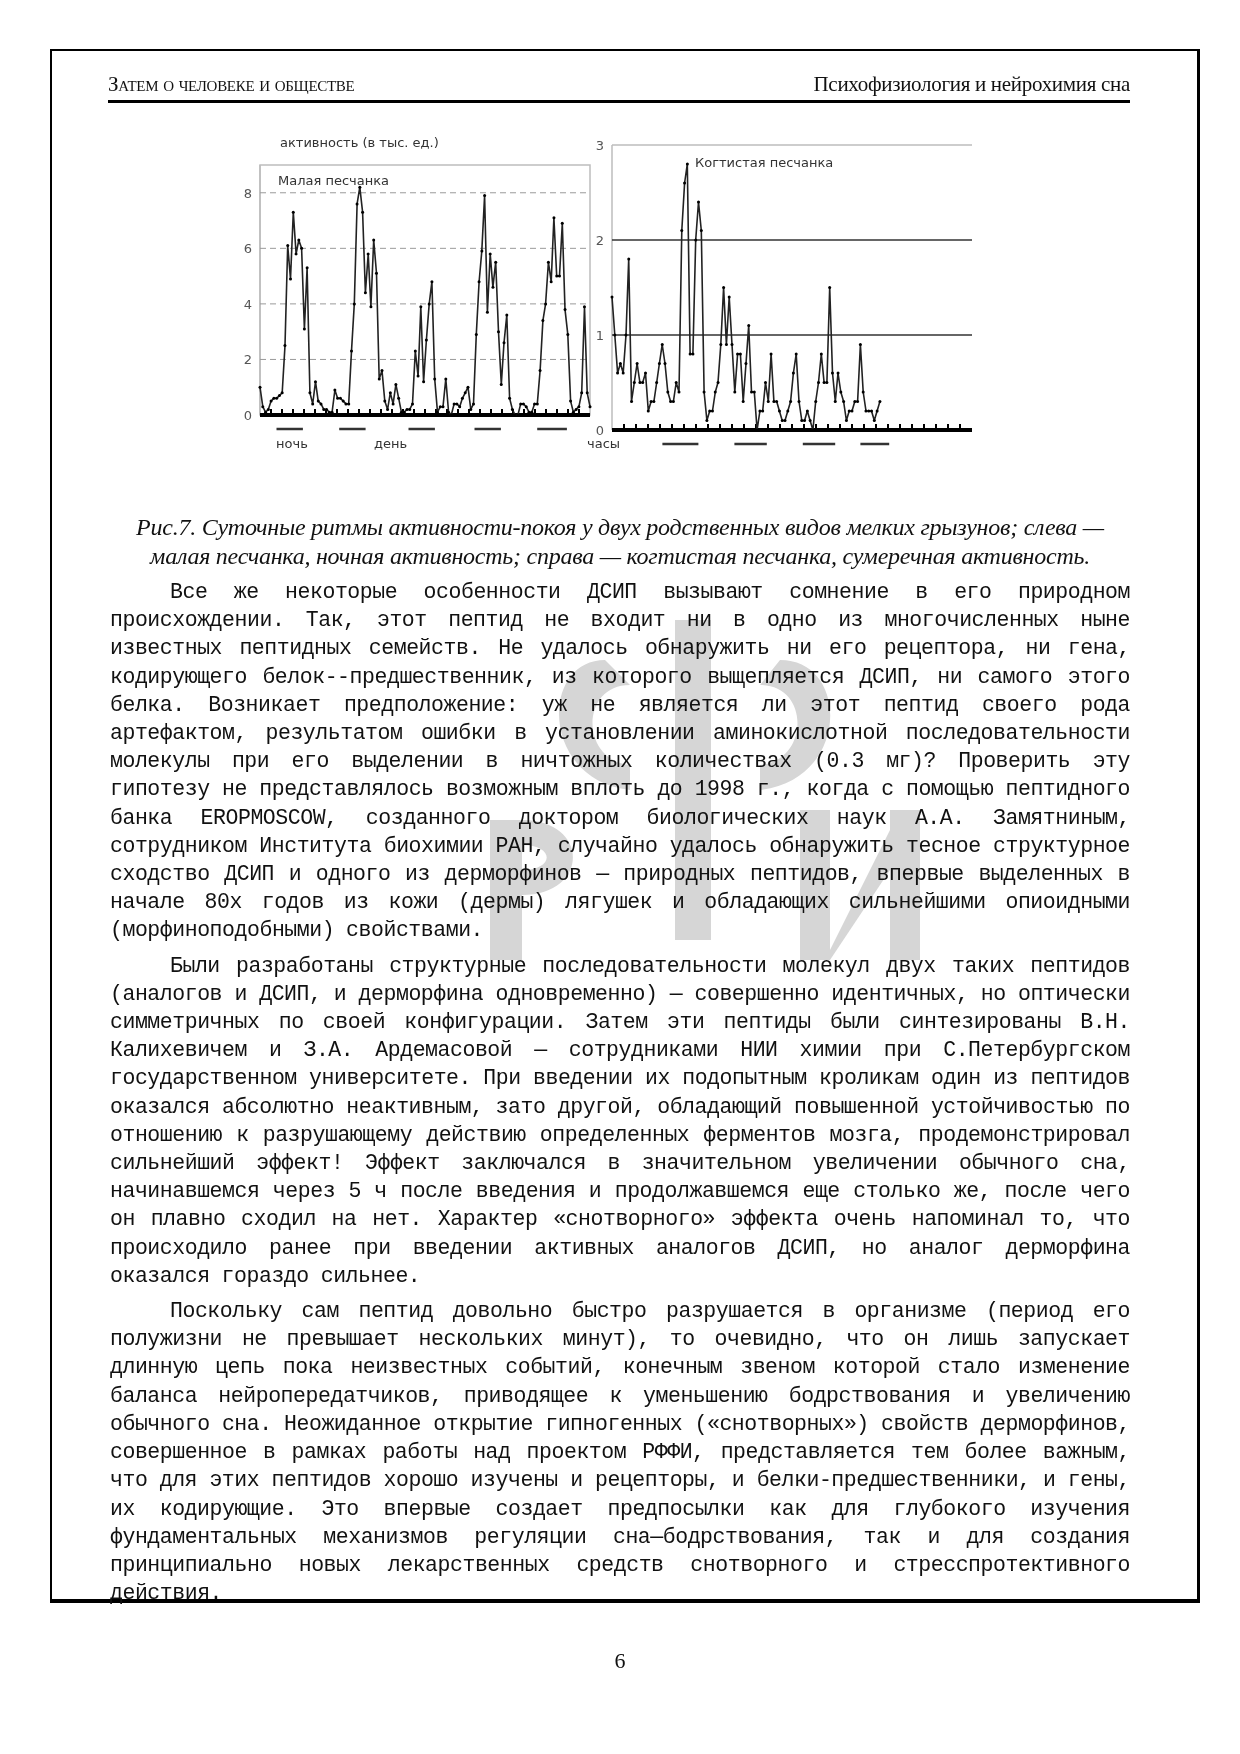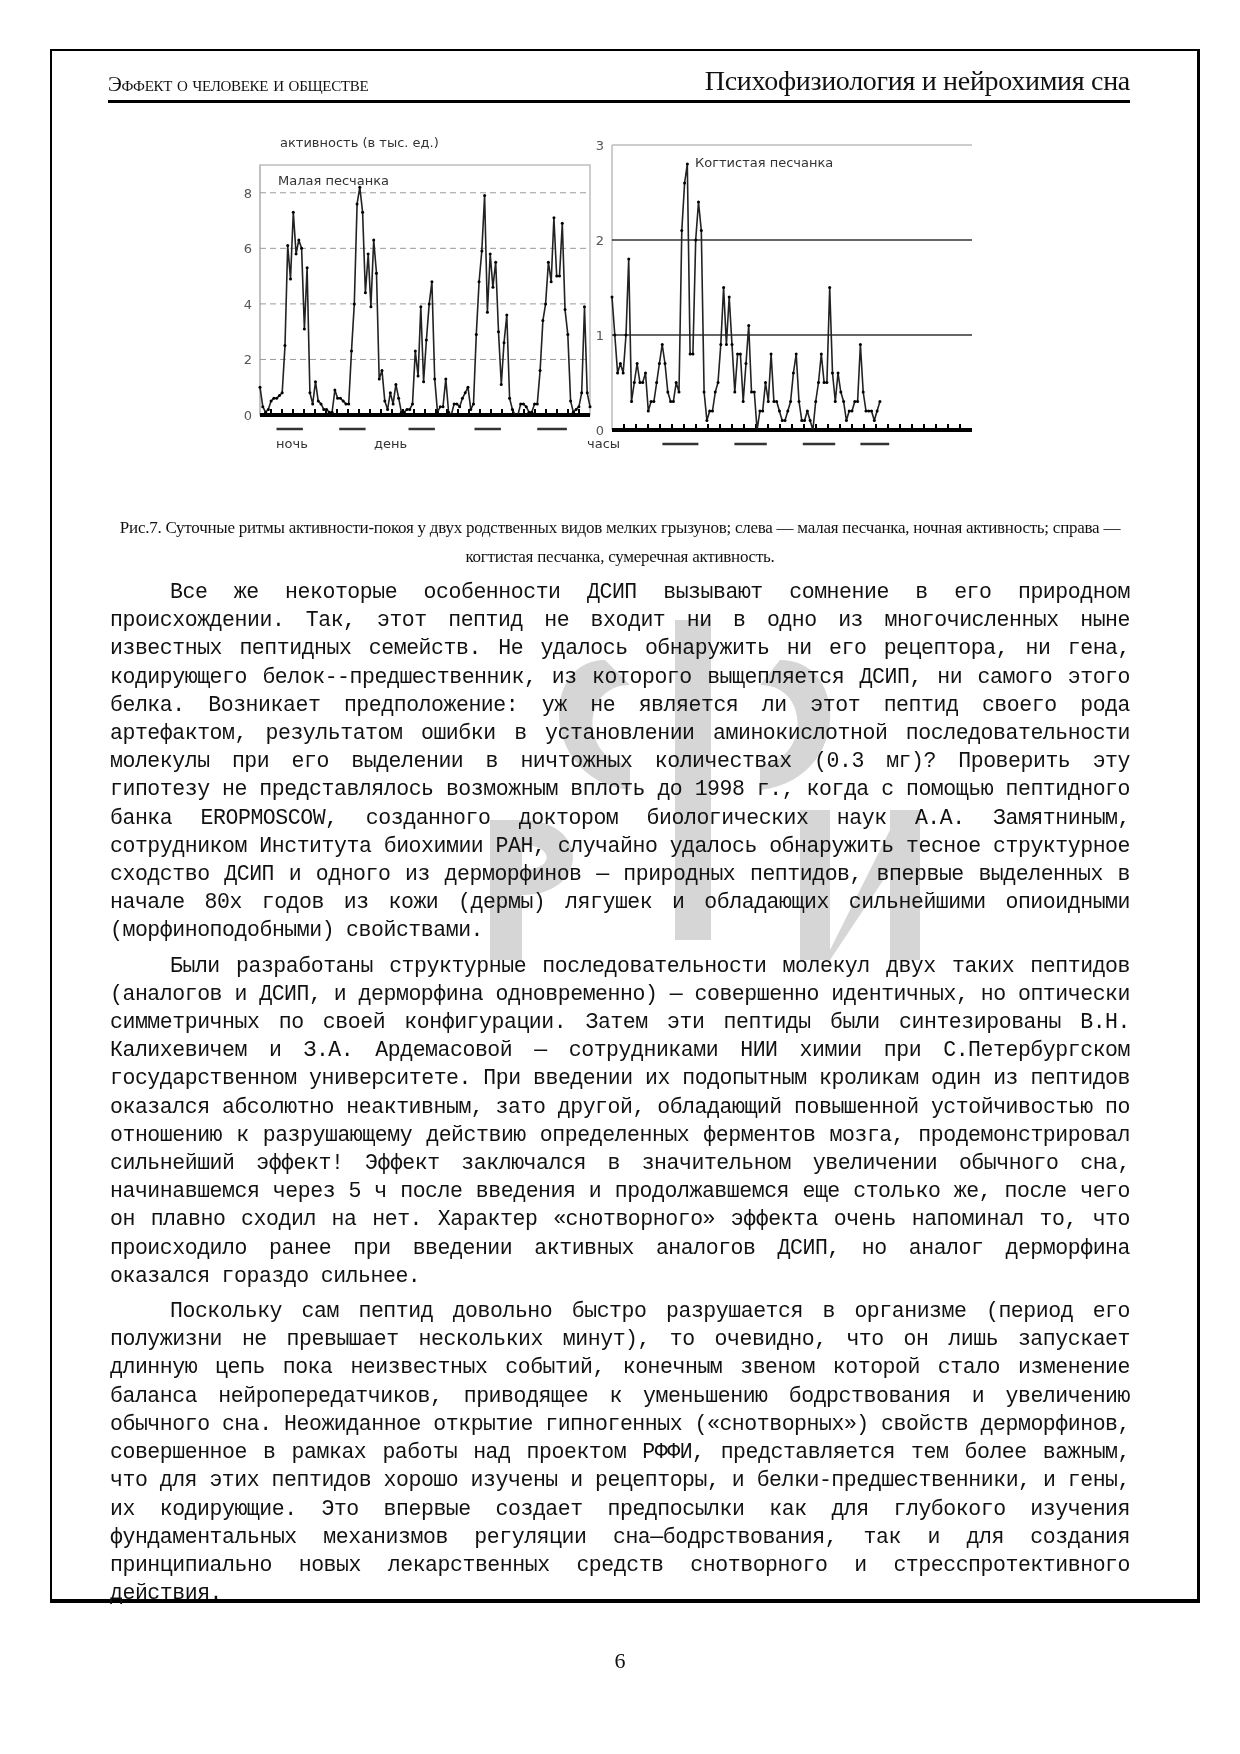--- a/index.html
+++ b/index.html
@@ -3,43 +3,43 @@
 <meta charset="utf-8">
 <style>
   html, body { margin: 0; padding: 0; background: #ffffff; }
   body { width: 1240px; height: 1754px; position: relative; overflow: hidden;
          font-family: "Liberation Serif", "DejaVu Serif", serif; color: #111; }
   .page-frame { position: absolute; left: 50px; top: 49px; width: 1150px; height: 1554px;
                 border: 2px solid #000; border-right-width: 3px; border-bottom-width: 4px; box-sizing: border-box; }
   .running-head { position: absolute; left: 108px; top: 70px; width: 1022px; height: 30px;
                   border-bottom: 3px solid #000; }
   .rh-left { position: absolute; left: 0; bottom: 3px; font-size: 21px; letter-spacing: -0.3px; font-variant: small-caps; }
-  .rh-right { position: absolute; right: 0; bottom: 3px; font-size: 28px; letter-spacing: -0.3px; }
+  .rh-right { position: absolute; right: 0; bottom: 3px; font-size: 21px; letter-spacing: -0.3px; }
 
   .watermark { position: absolute; left: 470px; top: 620px; width: 470px; height: 340px; pointer-events: none; }
 
   .figure { position: absolute; left: 240px; top: 125px; width: 790px; height: 375px; }
   .figure svg { position: absolute; left: 0; top: 0; font-family: "DejaVu Sans", sans-serif; }
 
   .caption { position: absolute; left: 110px; top: 513px; width: 1020px; text-align: center;
-             font-size: 17px; line-height: 29px; letter-spacing: -0.25px; }
+             font-style: italic; font-size: 24px; line-height: 29px; letter-spacing: -0.25px; }
 
   .body-text { position: absolute; left: 110px; top: 578px; width: 1020px; }
   .body-text p { margin: 0 0 7px 0; text-indent: 60px; text-align: justify; font-size: 21.5px;
                  line-height: 28.2px; letter-spacing: -0.45px; word-spacing: -0.5px; font-family: Liberation Mono, monospace; }
 
   .page-number { position: absolute; left: 0; width: 1240px; top: 1648px; text-align: center; font-size: 22px; }
 </style>
 </head>
 <body>
 
 <div class="page-frame"></div>
 
 <div class="running-head">
-  <span class="rh-left">Эффект о человеке и обществе</span>
+  <span class="rh-left">Затем о человеке и обществе</span>
   <span class="rh-right">Психофизиология и нейрохимия сна</span>
 </div>
 
 <svg class="watermark" viewBox="0 0 470 340">
   <g fill="#d6d6d6">
     <rect x="205" y="0" width="36" height="320"></rect>
     <path d="M135 40 C 70 40, 70 160, 160 170 L 160 145 C 110 140, 110 65, 160 65 Z"></path>
     <path d="M310 40 C 380 40, 380 160, 290 170 L 290 145 C 340 140, 340 65, 290 65 Z"></path>
     <rect x="20" y="200" width="32" height="140"></rect>
     <path d="M52 200 C 120 200, 120 275, 52 275 L 52 250 C 85 250, 85 225, 52 225 Z"></path>

